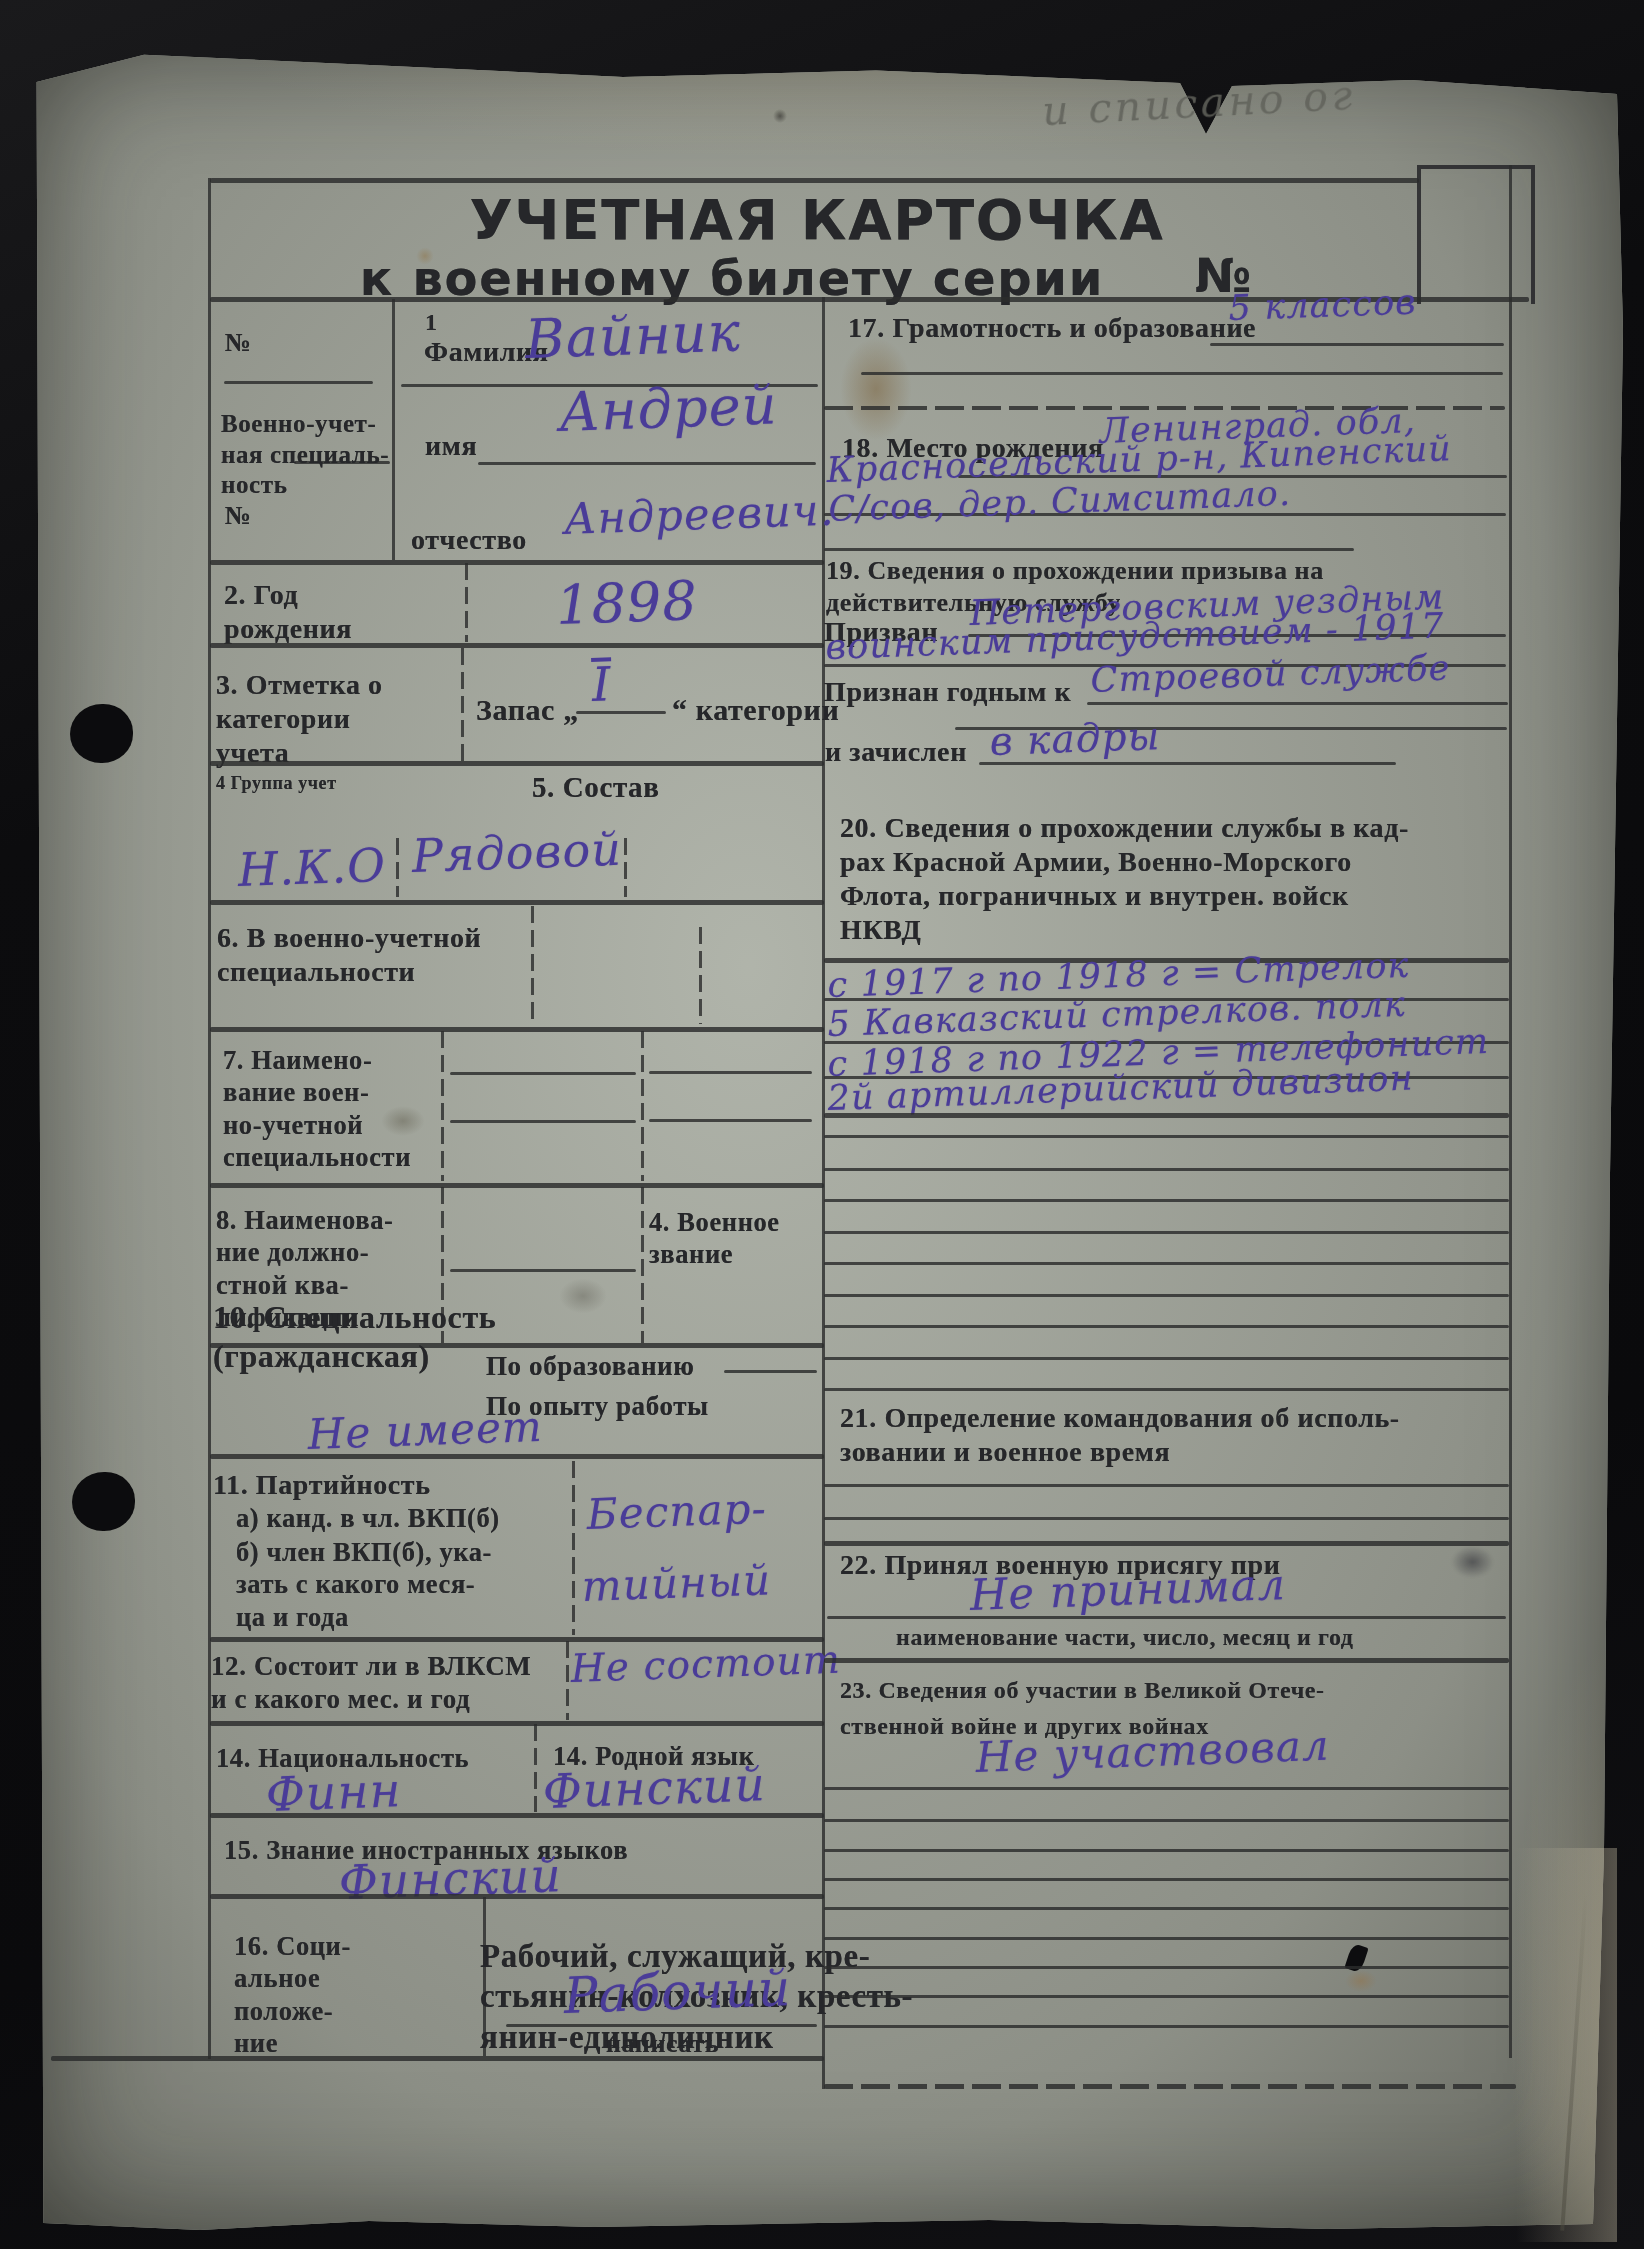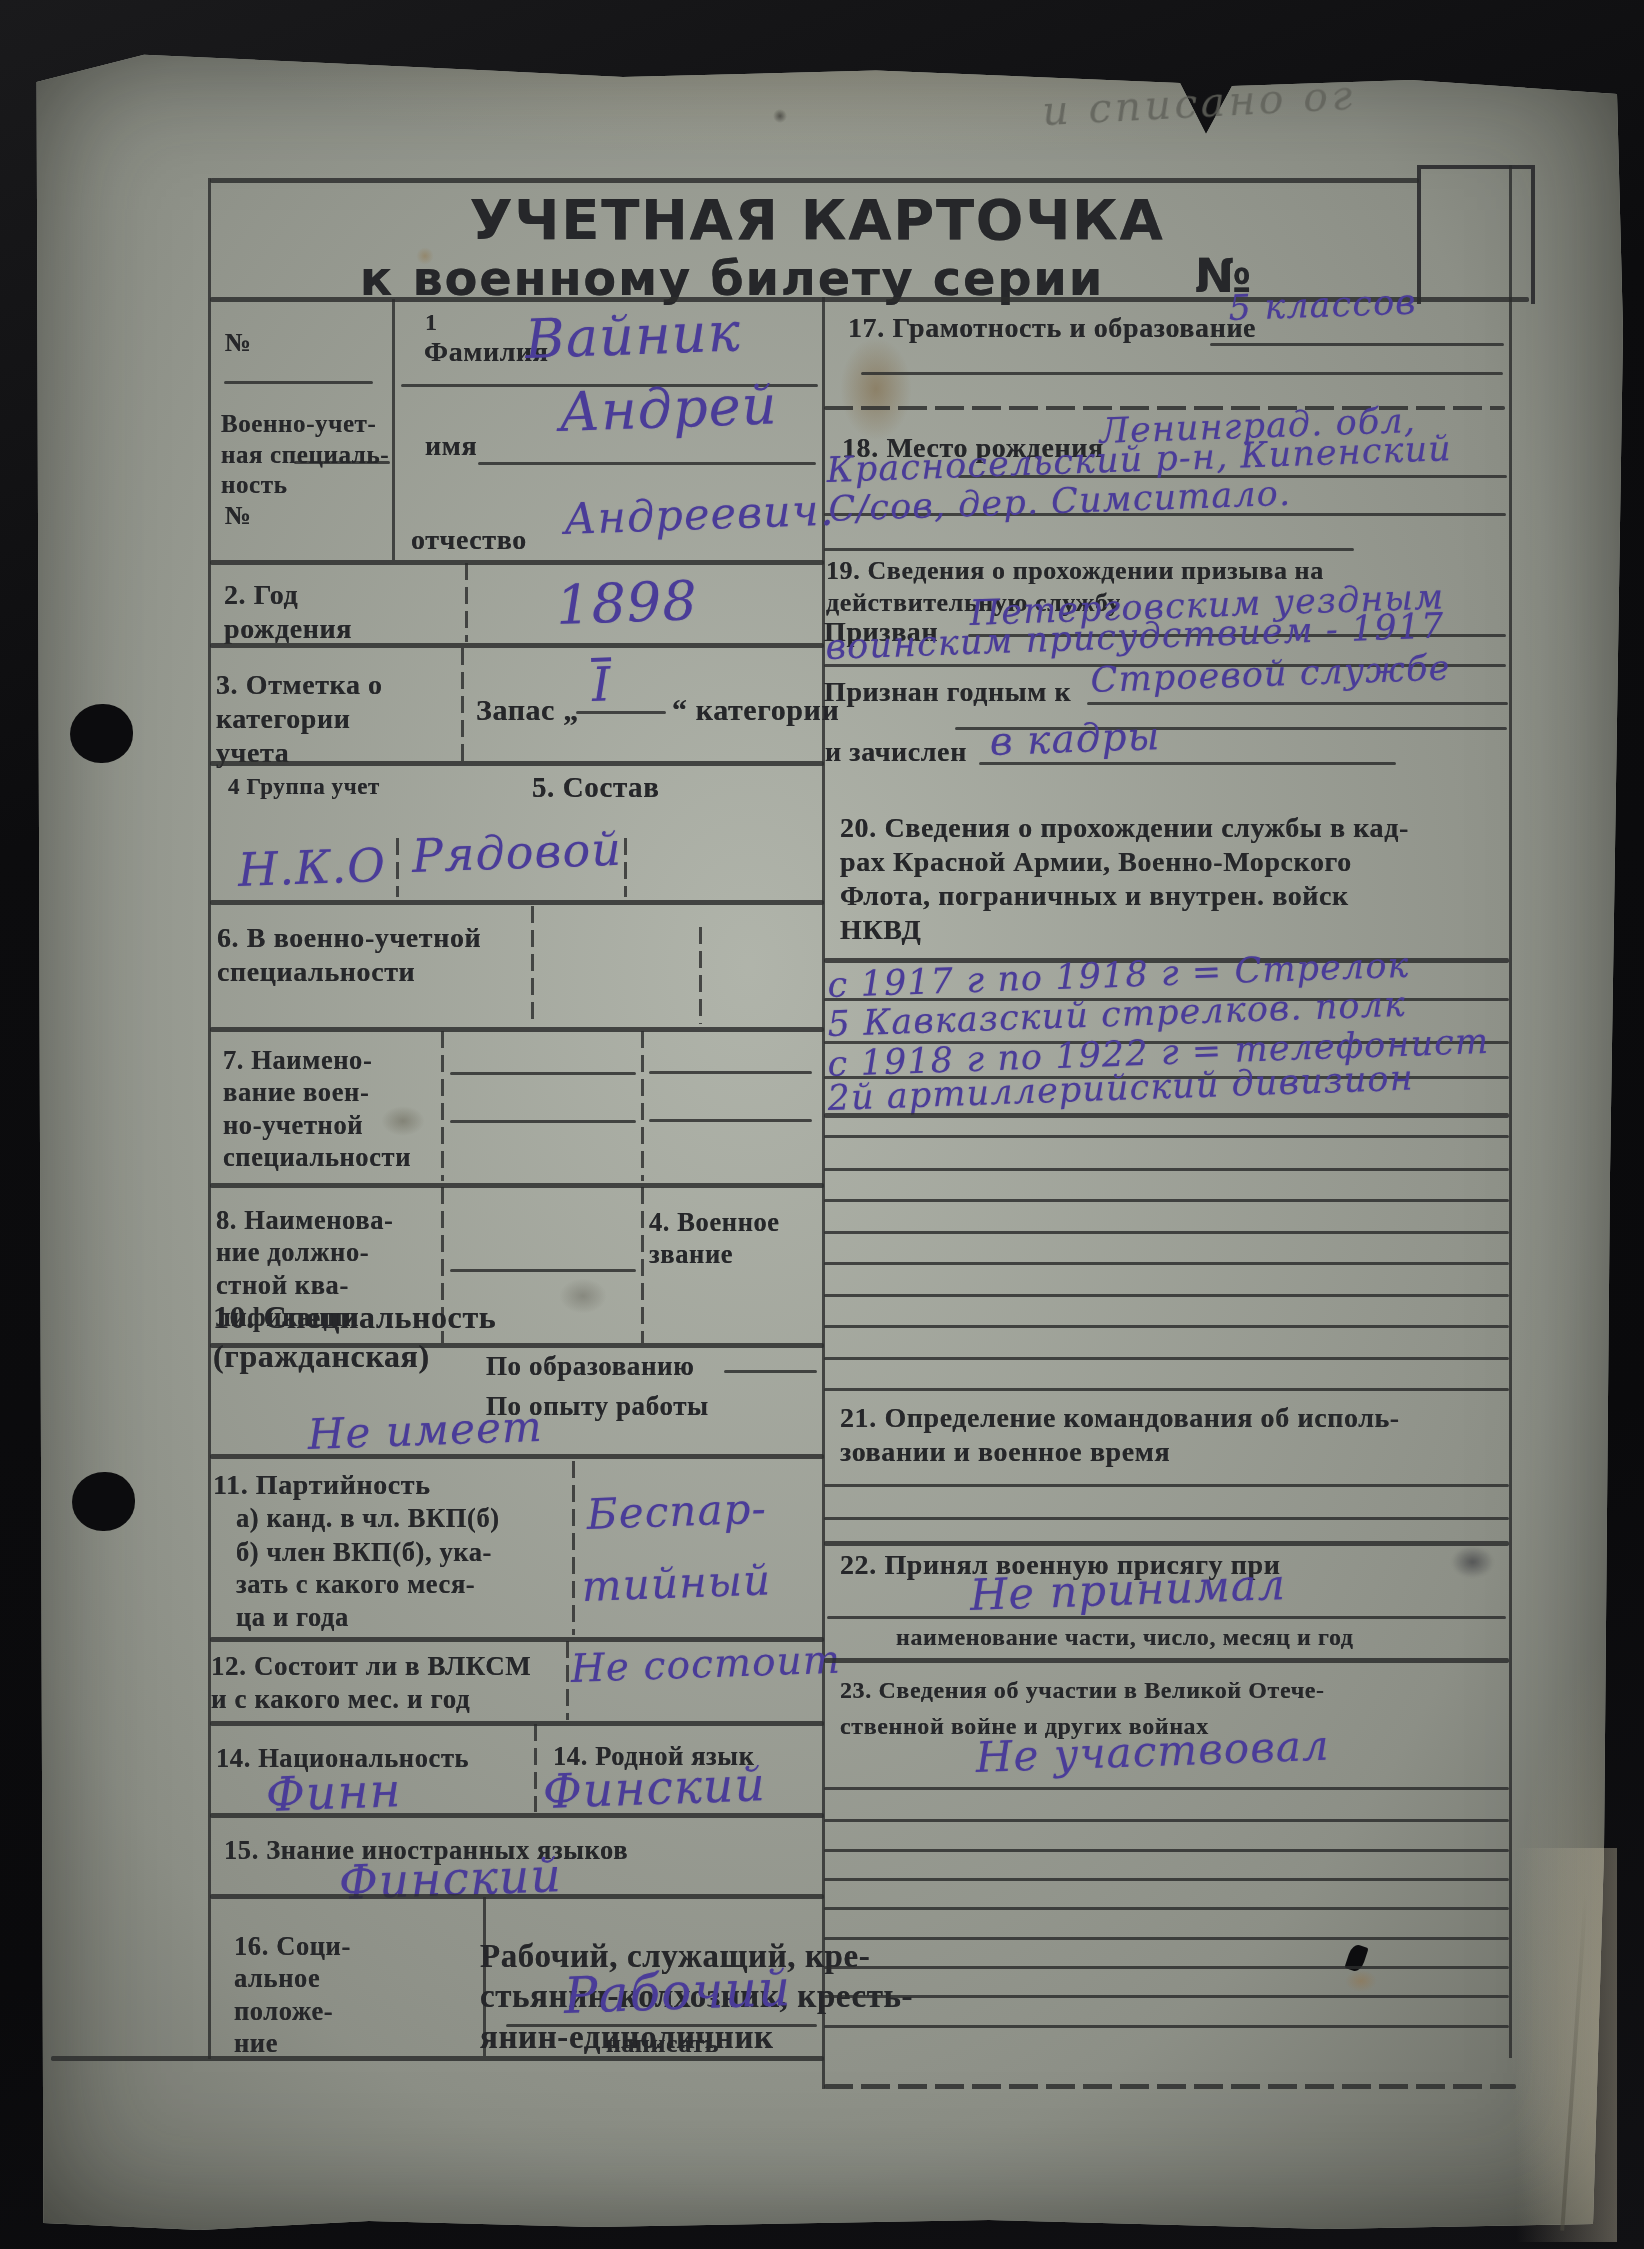--- a/index.html
+++ b/index.html
@@ -97,21 +97,21 @@
 <div class="lbl" style="left:216px;top:668px;font-size:28px;">3. Отметка о
 категории
 учета</div>
 <div class="vline vdash" style="left:461px;top:648px;height:113px;"></div>
 <div class="lbl" style="left:476px;top:692px;font-size:30px;">Запас „</div>
 <div class="hw" style="left:591px;top:657px;font-size:47px;"><span class="roman">I</span></div>
 <div class="hline" style="left:576px;top:711px;width:90px;"></div>
 <div class="lbl" style="left:672px;top:692px;font-size:30px;">“ категории</div>
 <div class="hline thick" style="left:210px;top:761px;width:614px;"></div>
 
-<div class="lbl" style="left:216px;top:773px;font-size:23px;margin-left:12px;">4 Группа учет</div>
+<div class="lbl" style="left:216px;top:773px;font-size:18px;">4 Группа учет</div>
 <div class="lbl" style="left:532px;top:770px;font-size:29px;">5. Состав</div>
 <div class="hw" style="left:237px;top:843px;font-size:46px;">Н.К.О</div>
 <div class="vline vdash" style="left:396px;top:838px;height:59px;"></div>
 <div class="hw" style="left:411px;top:829px;font-size:46px;">Рядовой</div>
 <div class="vline vdash" style="left:624px;top:838px;height:59px;"></div>
 <div class="hline thick" style="left:210px;top:900px;width:614px;"></div>
 
 <div class="lbl" style="left:217px;top:921px;font-size:28px;">6. В военно-учетной
 специальности</div>
 <div class="vline vdash" style="left:531px;top:906px;height:118px;"></div>

